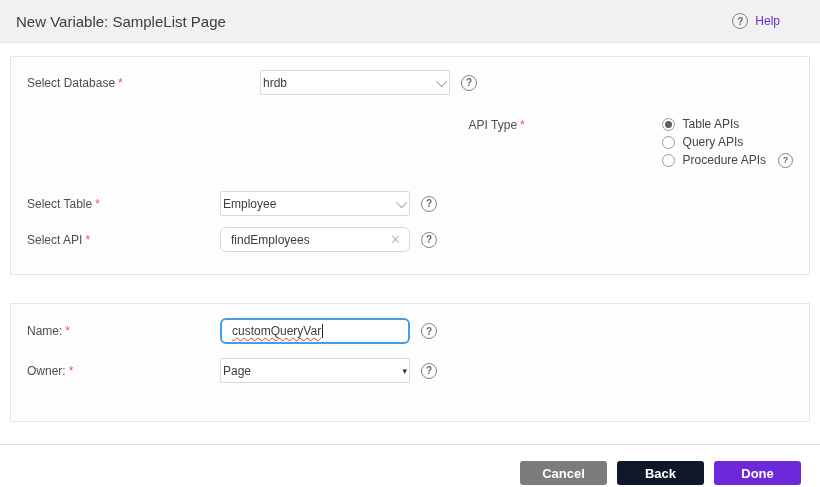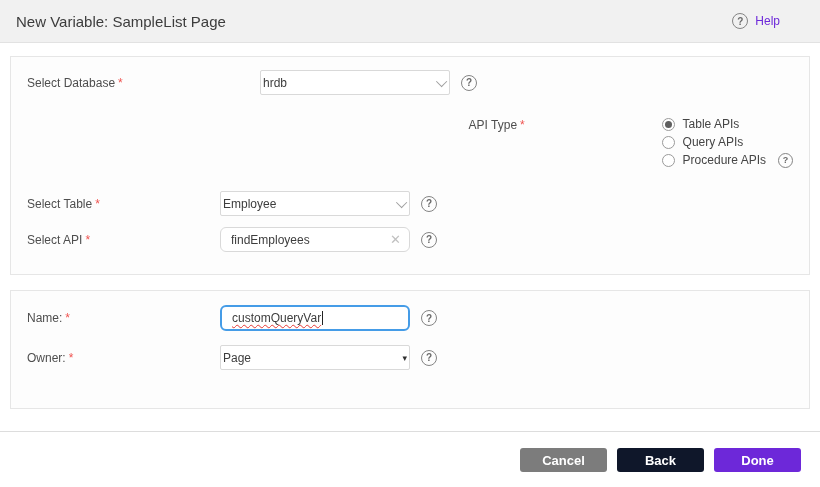--- a/index.html
+++ b/index.html
@@ -23,21 +23,21 @@
     color: #6a6a6a; font-size: 10px; font-weight: bold; flex: 0 0 auto;
     background: transparent;
   }
   .qmark.small { width: 15px; height: 15px; font-size: 9px; }
 
   
   .panel {
     margin: 0 10px; background: #fdfdfd; border: 1px solid #e6e6e6;
   }
   .panel-1 { margin-top: 13px; padding: 13px 16px 22px 16px; }
-  .panel-2 { margin-top: 15px; padding: 14px 16px 38px 16px; }
+  .panel-2 { margin-top: 28px; padding: 14px 16px 38px 16px; }
 
   .row { display: flex; align-items: flex-start; }
   .row .label-col {
     width: 193px; flex: 0 0 193px; font-size: 12px; color: #4e4e4e;
     padding-top: 6px;
   }
   .required { color: #ef5350; margin-left: 3px; }
 
   .control-col { display: flex; align-items: center; gap: 11px; }
 

